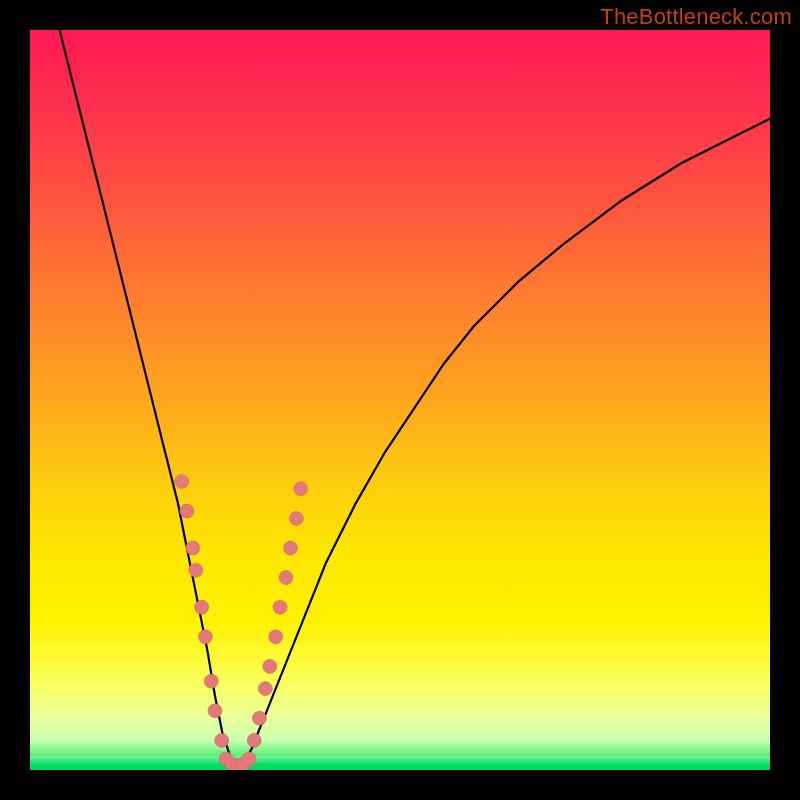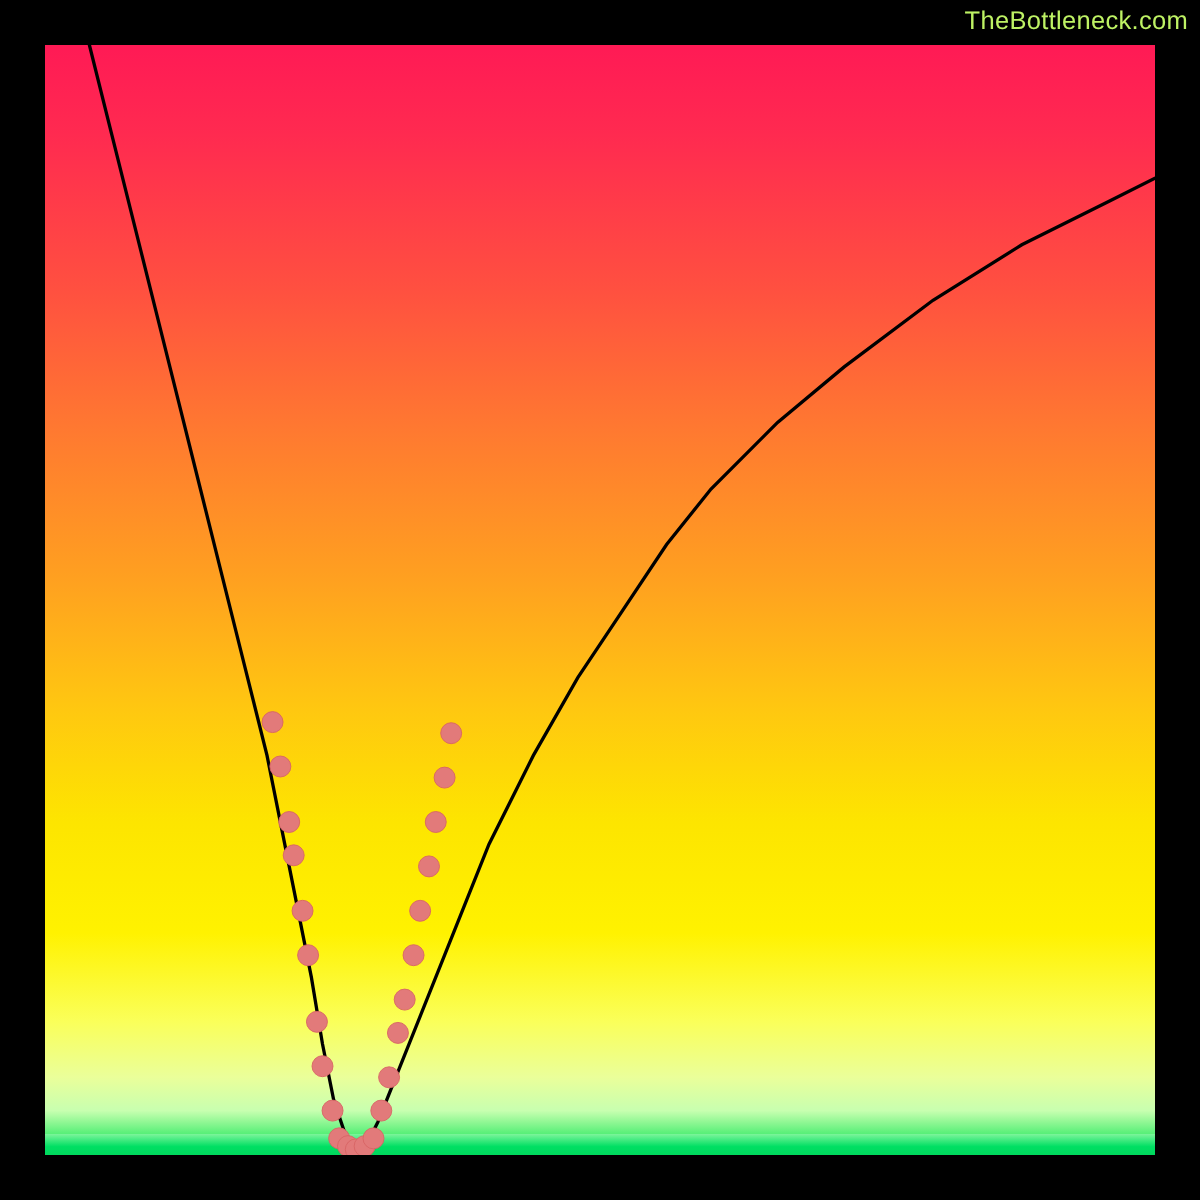--- a/index.html
+++ b/index.html
@@ -55,22 +55,22 @@
   svg.curve {
     position: absolute;
     inset: 0;
     width: 100%;
     height: 100%;
   }
   .watermark {
     position: absolute;
     top: 4px;
     right: 8px;
-    color: #bef264;
-    font-size: 17px;
+    color: #c2410c;
+    font-size: 22px;
     font-weight: 500;
     letter-spacing: 0.2px;
     user-select: none;
   }
 </style>
 </head>
 <body>
 
 <div class="frame">
   <div class="watermark">TheBottleneck.com</div>

